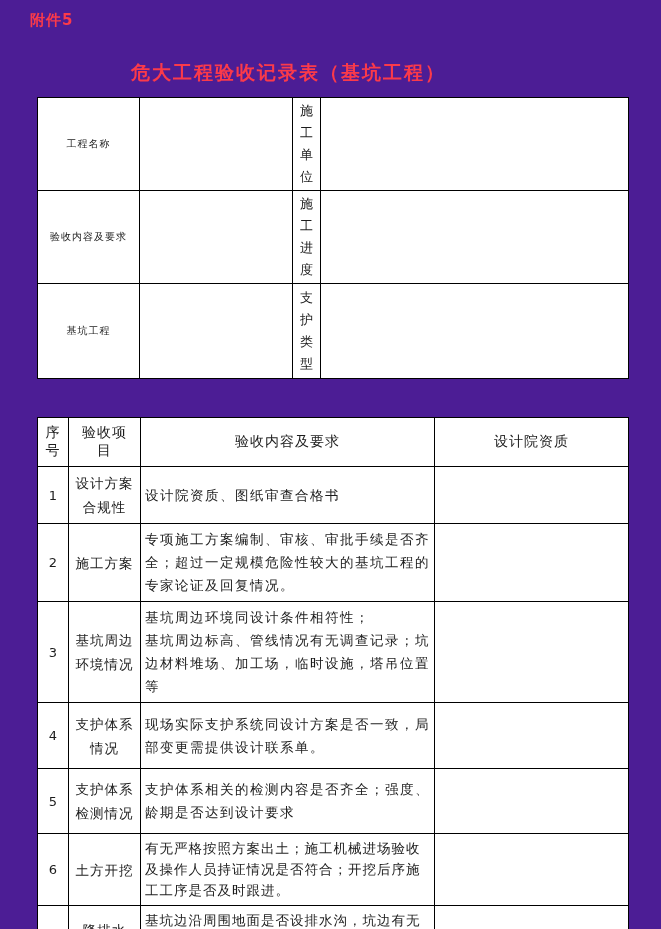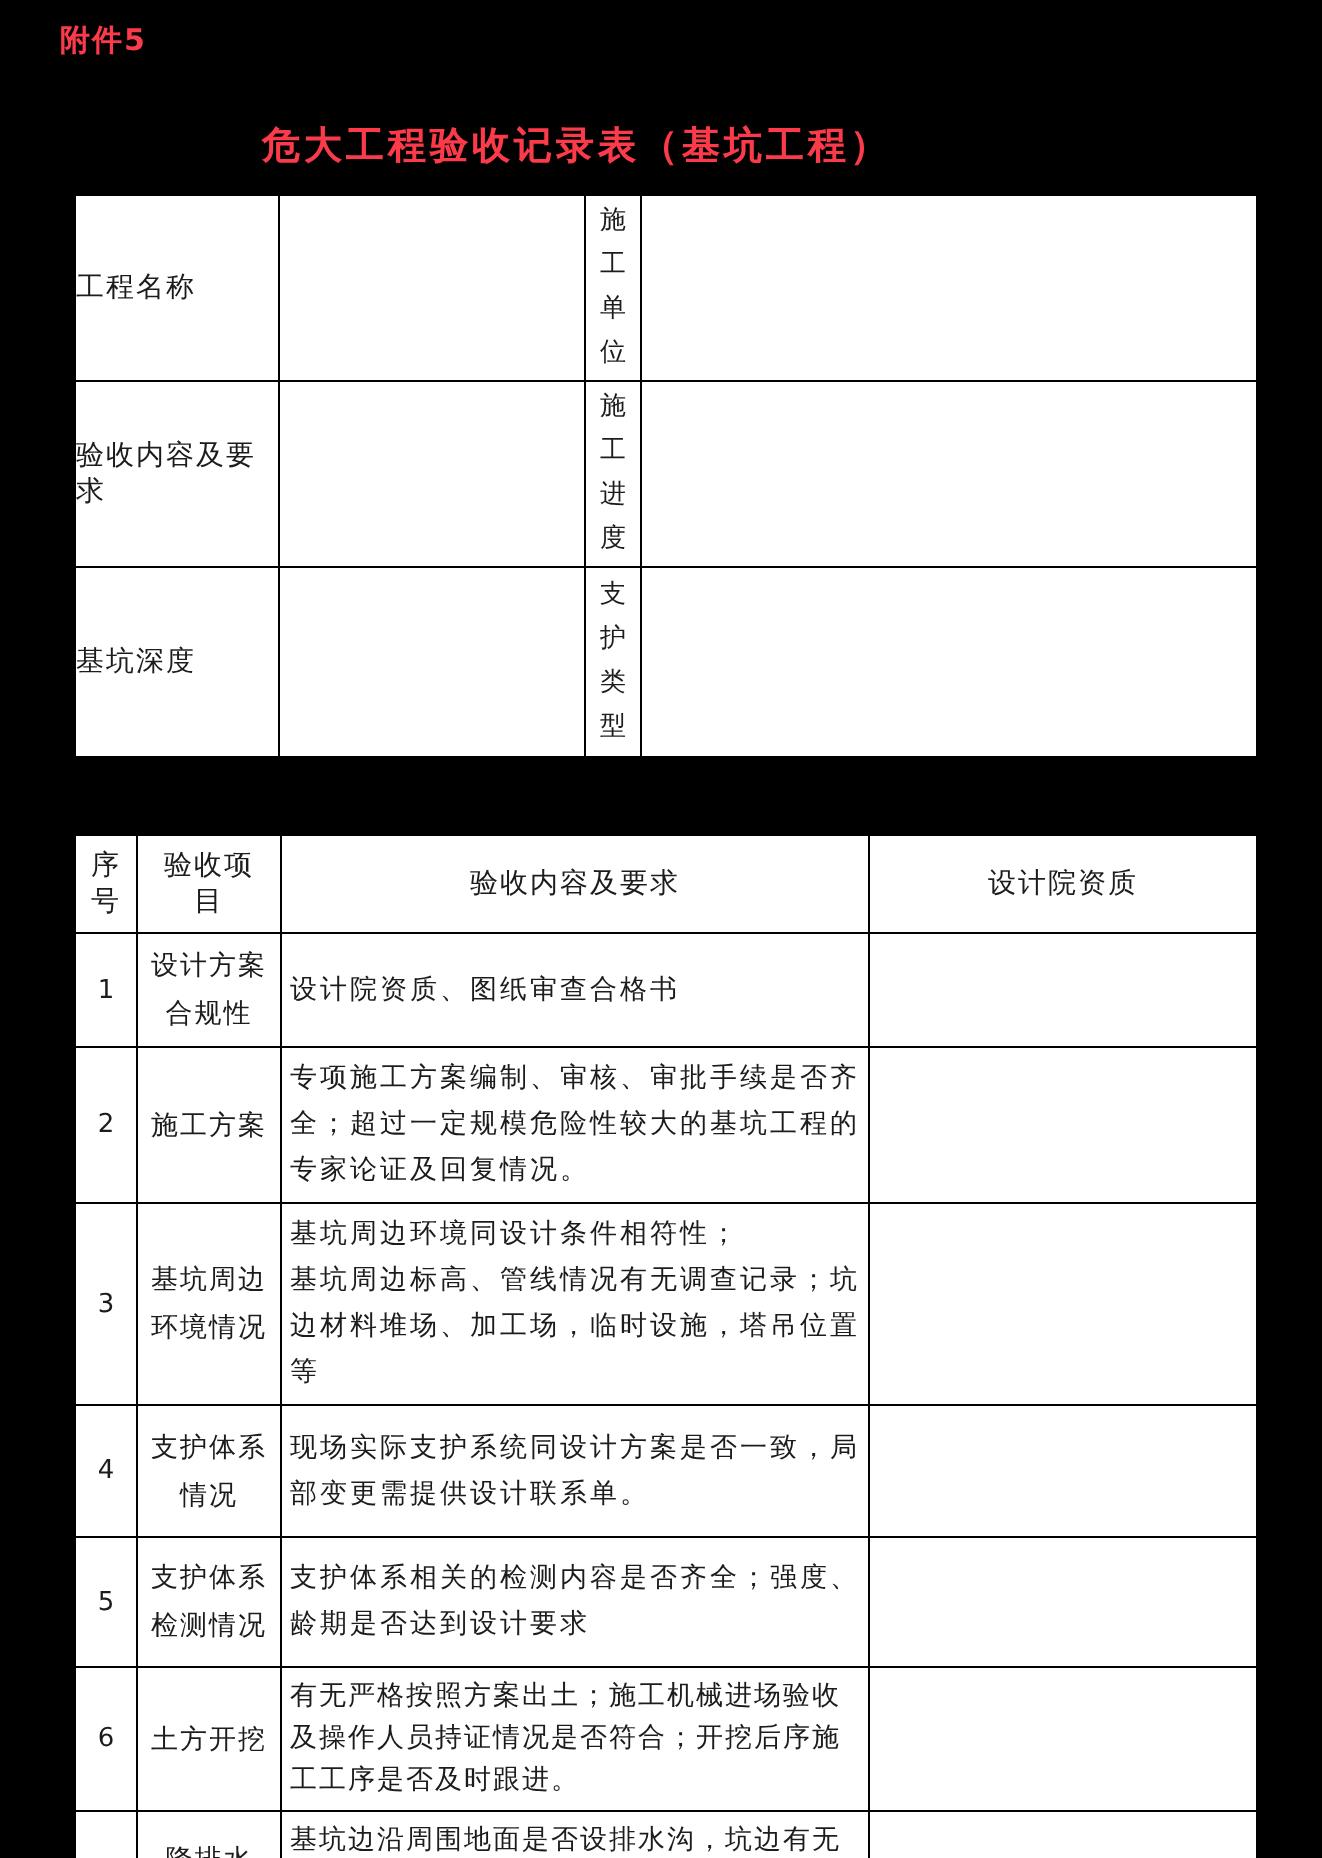--- a/index.html
+++ b/index.html
@@ -6,21 +6,21 @@
     margin: 0;
     padding: 0;
     background: #ffffff;
     width: 661px;
     font-family: "DejaVu Sans", "Liberation Sans", sans-serif;
     color: #1c1c1c;
   }
   .page {
     width: 661px;
     height: 929px;
-    background: #000000;
+    background: #4c1d95;
     position: relative;
     overflow: hidden;
   }
   .attachment {
     position: absolute;
     left: 30px;
     top: 11px;
     font-size: 15px;
     font-weight: bold;
     letter-spacing: 1px;
@@ -45,23 +45,23 @@
   td, th {
     border: 1px solid #000;
     padding: 0;
     font-weight: normal;
     box-sizing: border-box;
     overflow: hidden;
   }
   
   #info-table { top: 97px; width: 591px; }
   #info-table .label-cell {
-    text-align: left;
-    vertical-align: middle;
-    font-size: 14px;
+    text-align: center;
+    vertical-align: middle;
+    font-size: 10px;
     letter-spacing: 1px;
   }
   #info-table .side-label-cell {
     text-align: center;
     vertical-align: middle;
     font-size: 13px;
     line-height: 22px;
     padding: 2px 0;
   }
   #info-table tr:nth-child(1) { height: 91px; }
@@ -149,21 +149,21 @@
     <tr>
       <td class="label-cell">验收内容及要求</td>
       <td></td>
       <td class="side-label-cell pre-line">施
 工
 进
 度</td>
       <td></td>
     </tr>
     <tr>
-      <td class="label-cell">基坑深度</td>
+      <td class="label-cell">基坑工程</td>
       <td></td>
       <td class="side-label-cell pre-line">支
 护
 类
 型</td>
       <td></td>
     </tr>
   </tbody>
     </table>
 

